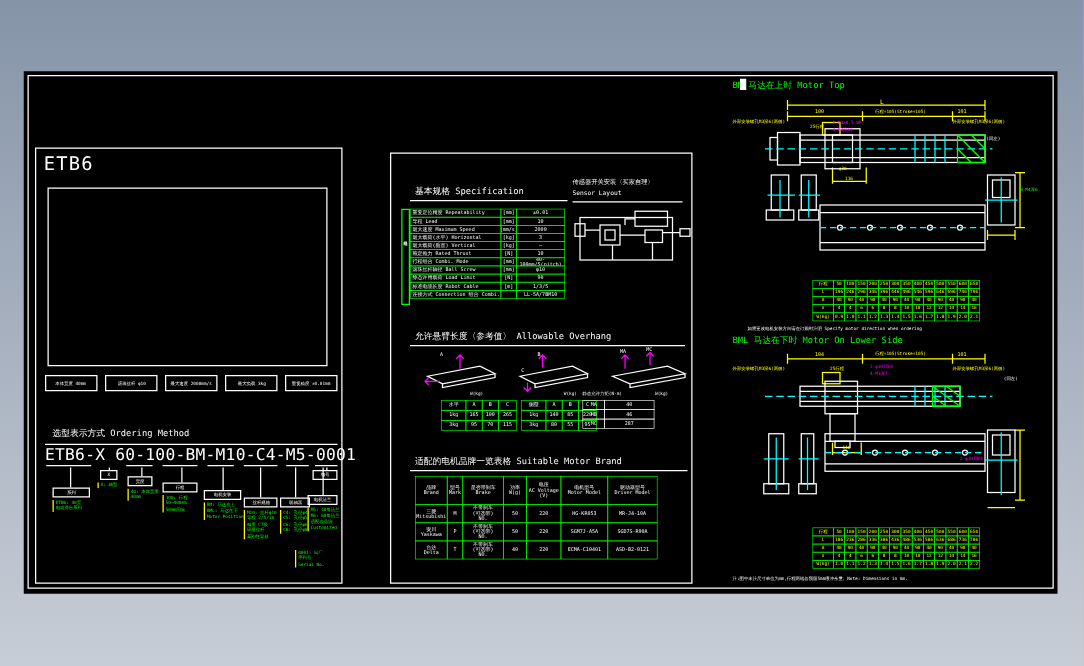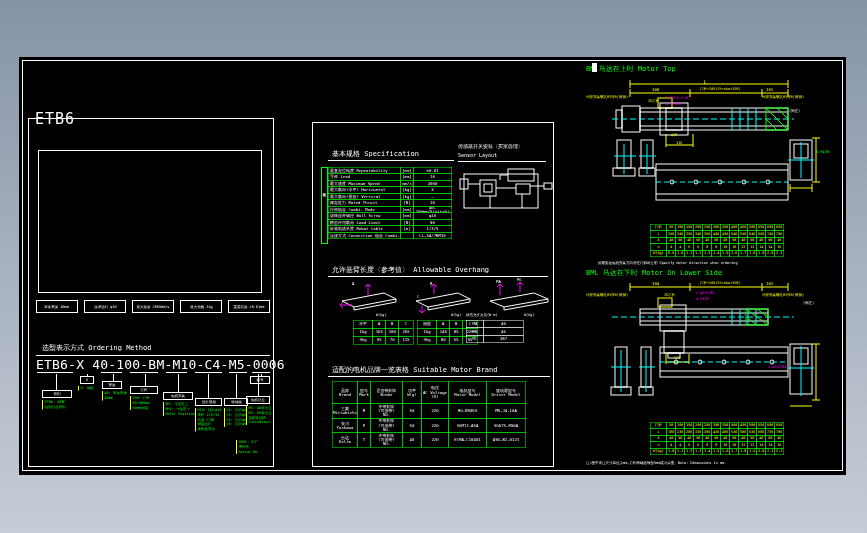--- a/index.html
+++ b/index.html
@@ -63,42 +63,42 @@
   svg{position:absolute;overflow:visible}
 </style>
 </head>
 <body>
 <div id="root">
 
 <div class="abs sheet"></div>
 <div class="abs frame" style="left:22px;top:60px"></div>
 
 <div class="panel" style="left:28px;top:118px;width:244px;height:347px"></div>
-<div class="t w f15" style="left:35px;top:111px">ETB6</div>
+<div class="t w f15" style="left:35px;top:123px">ETB6</div>
 <div class="box" style="left:38px;top:150px;width:224px;height:143px"></div>
 
 <div class="feat" style="left:36px;top:300px;width:42px;height:13px">
       <span>本体宽度 40mm</span>
     </div>
 <div class="feat" style="left:84px;top:300px;width:42px;height:13px">
       <span>滚珠丝杆 φ10</span>
     </div>
 <div class="feat" style="left:132px;top:300px;width:42px;height:13px">
       <span>最大速度 2000mm/s</span>
     </div>
 <div class="feat" style="left:180px;top:300px;width:42px;height:13px">
       <span>最大负载 3kg</span>
     </div>
 <div class="feat" style="left:228px;top:300px;width:42px;height:13px">
       <span>重复精度 ±0.01mm</span>
     </div>
 
 <div class="t w f7" style="left:42px;top:343px">选型表示方式  Ordering  Method</div>
 <div class="hl" style="left:36px;top:355px;width:234px"></div>
-<div class="t w f13" style="left:36px;top:358px">ETB6-X 40-100-BM-M10-C4-M5-0006</div>
+<div class="t w f13" style="left:36px;top:358px">ETB6-X 60-100-BM-M10-C4-M5-0001</div>
 <div class="hl" style="left:37px;top:372px;width:36px"></div>
 <div class="hl" style="left:101px;top:372px;width:21px"></div>
 <div class="hl" style="left:130px;top:372px;width:28px"></div>
 <div class="hl" style="left:166px;top:372px;width:21px"></div>
 <div class="hl" style="left:195px;top:372px;width:27px"></div>
 <div class="hl" style="left:229px;top:372px;width:18px"></div>
 <div class="hl" style="left:252px;top:372px;width:18px"></div>
 
 <div class="vl" style="left:56px;top:374px;height:16px"></div>
 <div class="vl" style="left:87px;top:374px;height:2px"></div>

